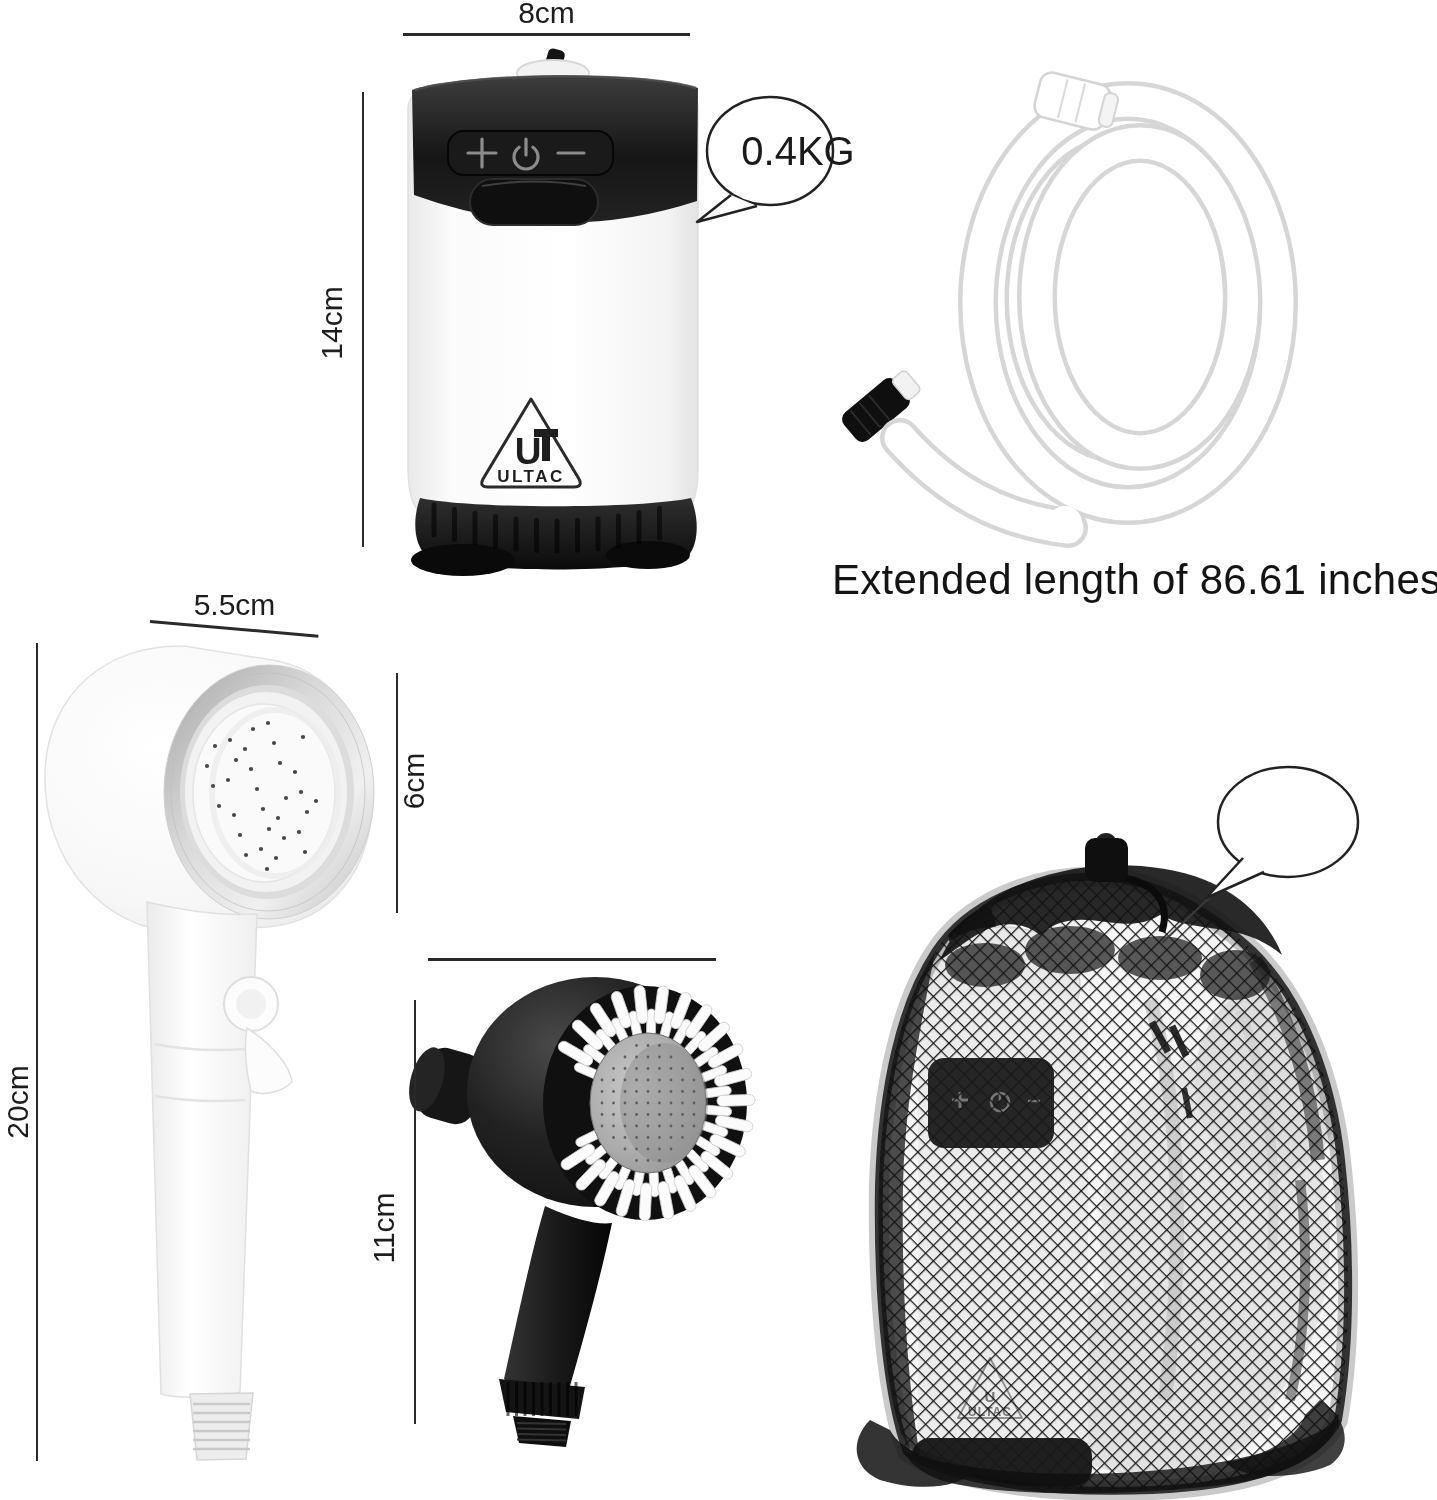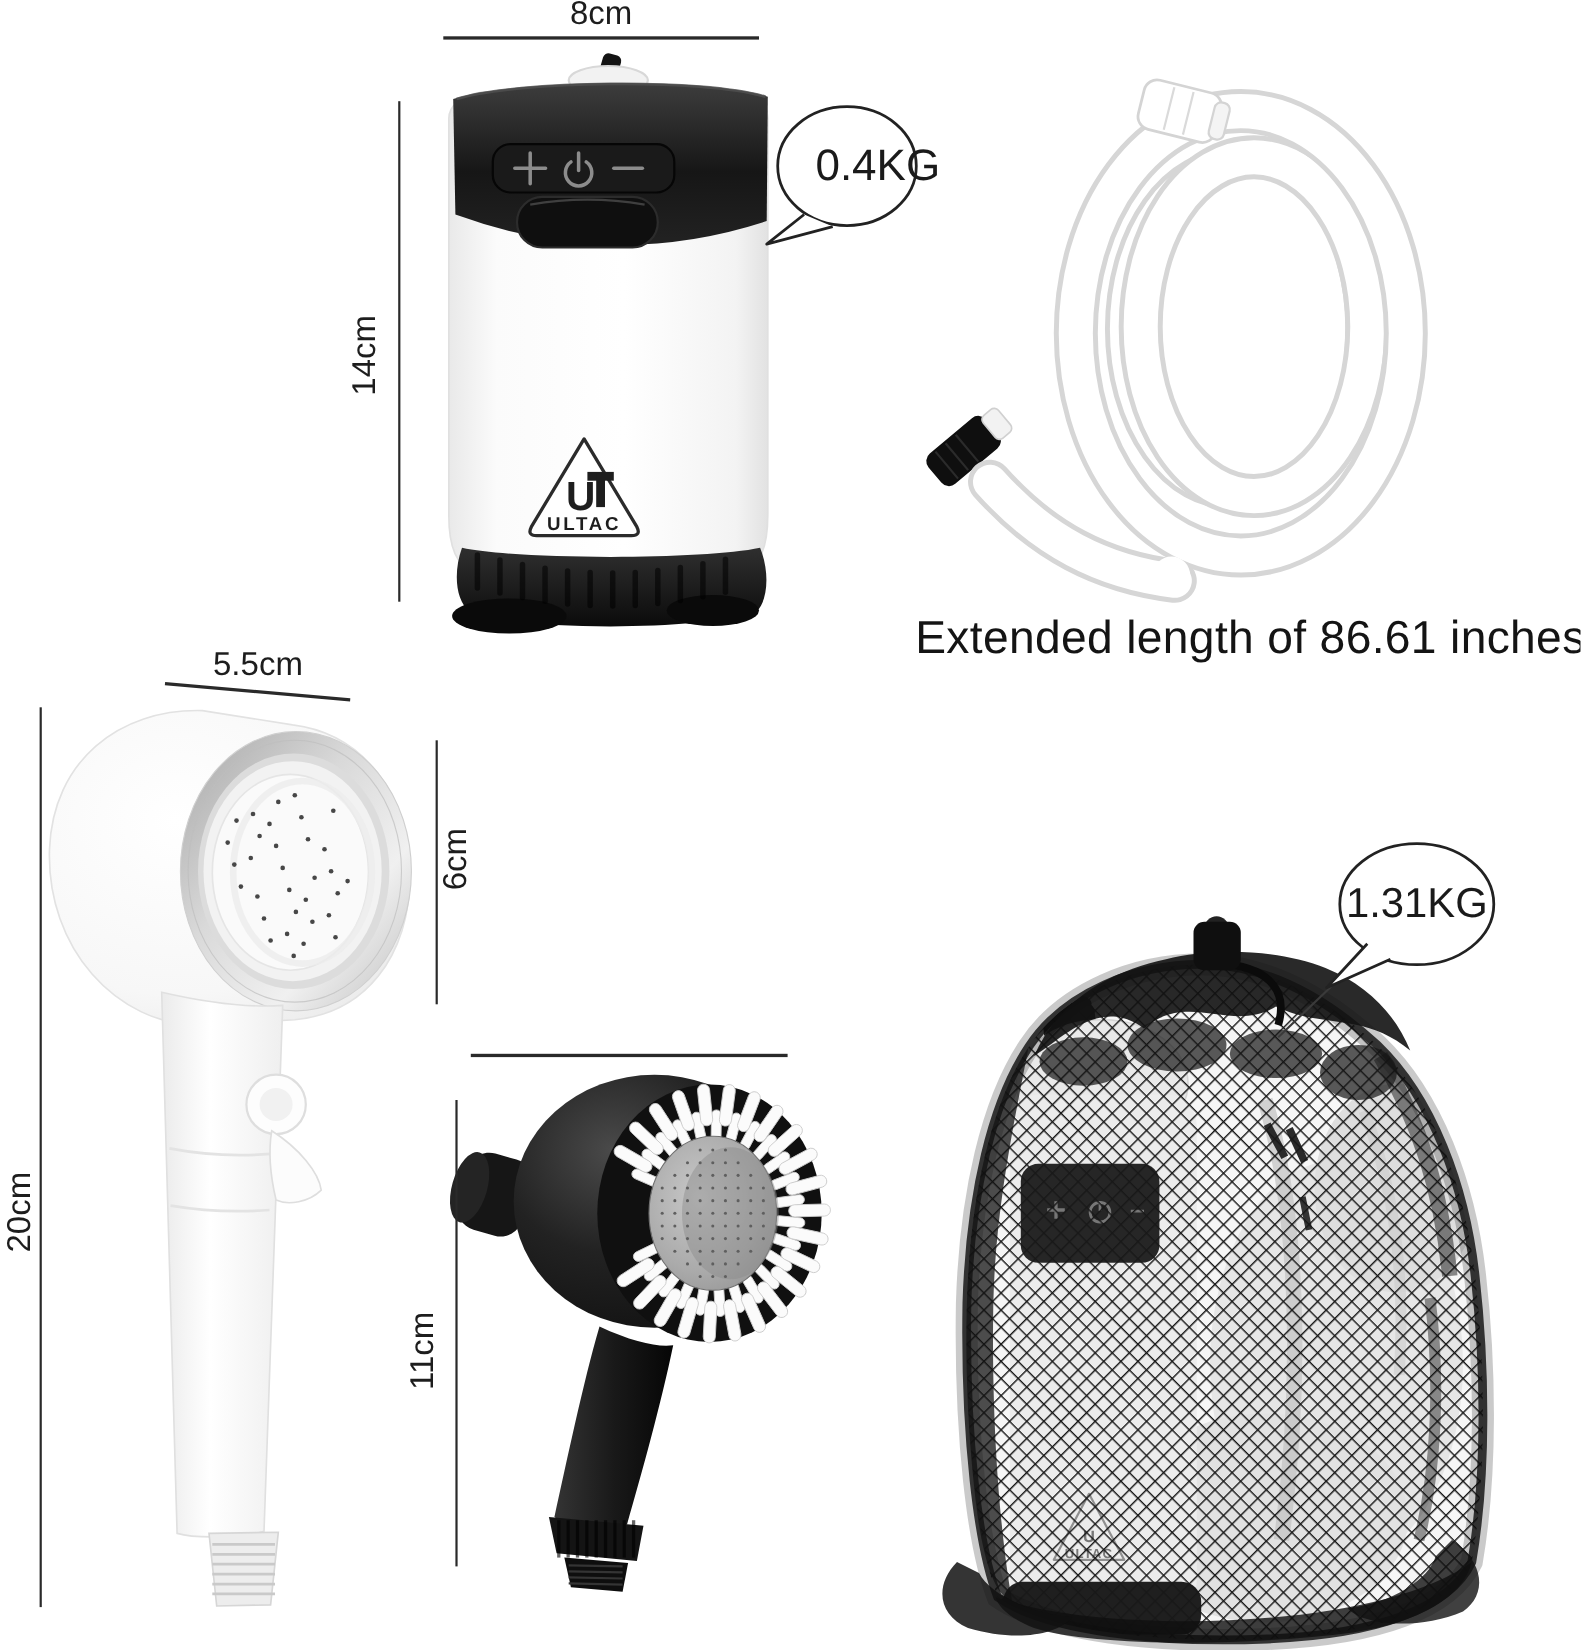--- a/index.html
+++ b/index.html
@@ -436,15 +436,14 @@
 <div class="dline" style="left:414px;top:1000px;width:2px;height:424px;"></div>
 
 <div class="dim center" style="left:403px;top:-3px;width:287px;">8cm</div>
 <div class="dim rot" style="left:332px;top:323px;">14cm</div>
 <div class="bubble-label" style="left:707px;top:99px;width:126px;height:104px;font-size:40px;margin-left:28px;">0.4KG</div>
 <div class="caption" style="left:832px;top:556px;width:600px;">Extended length of 86.61 inches</div>
 <div class="dim center" style="left:150px;top:589px;width:169px;">5.5cm</div>
 <div class="dim rot" style="left:414px;top:781px;">6cm</div>
 <div class="dim rot" style="left:18px;top:1102px;">20cm</div>
 <div class="dim rot" style="left:384px;top:1228px;">11cm</div>
-<div class="bubble-label" style="left:1220px;top:770px;width:136px;height:104px;font-size:38px;">1.31KG</div>
 
 </div>
 
 </body></html>

